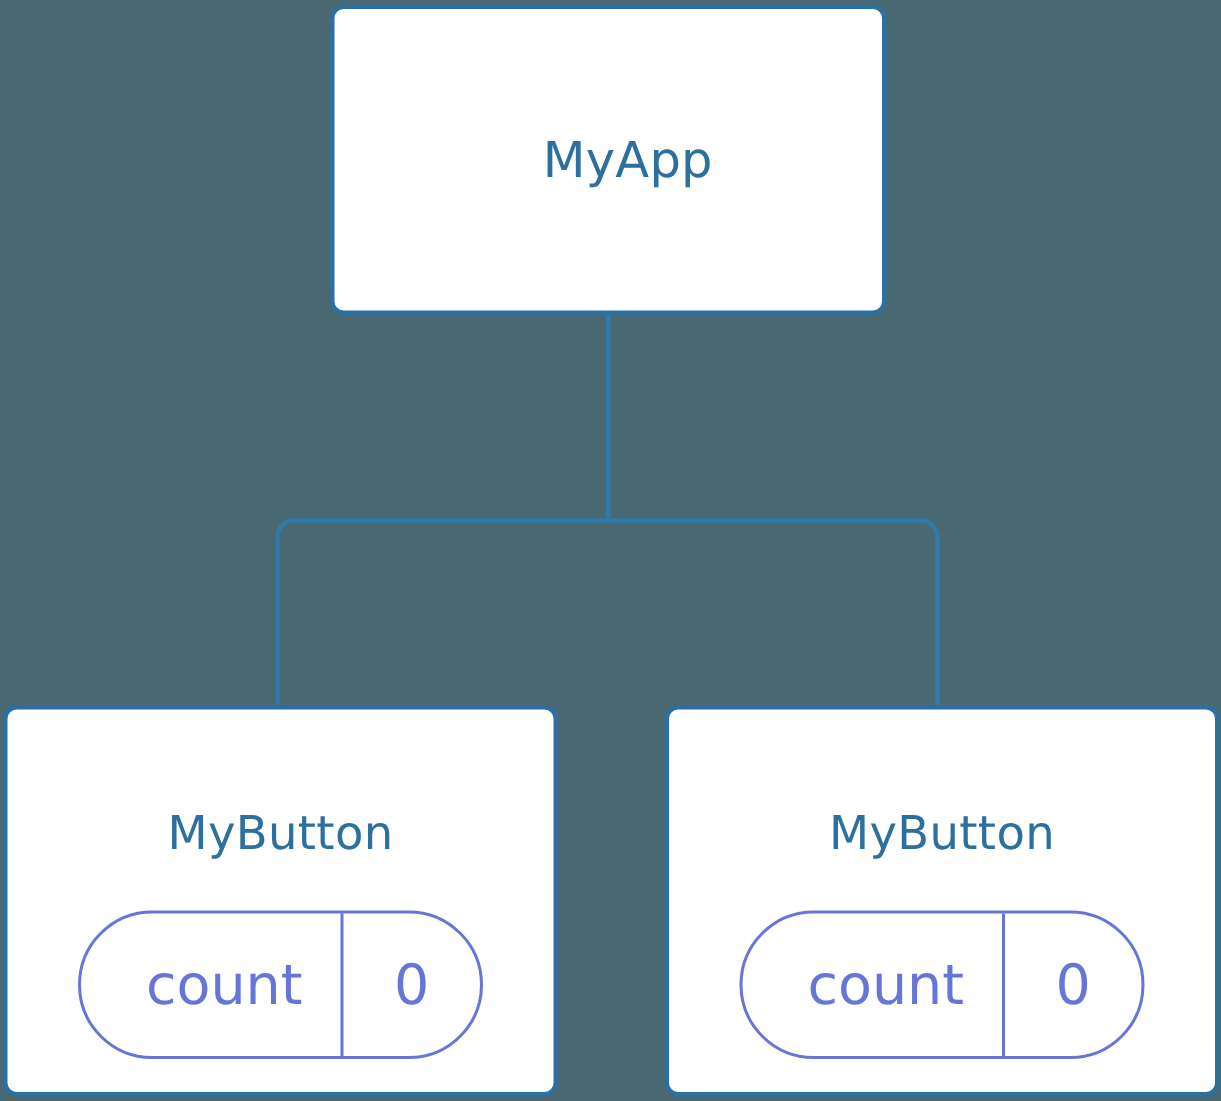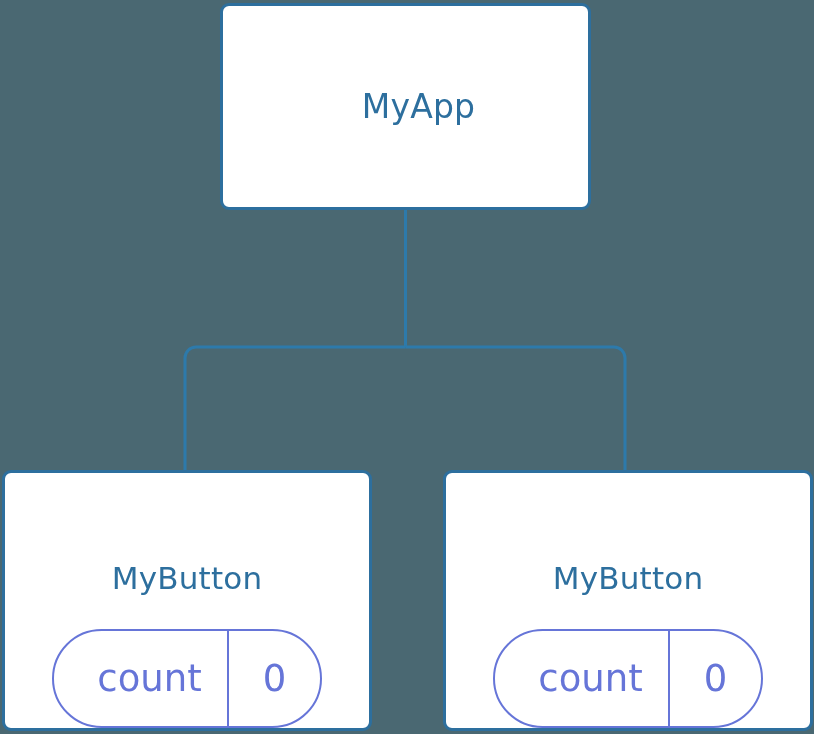--- a/index.html
+++ b/index.html
@@ -63,22 +63,21 @@
   #node-root .node-title {
     font-size: 33px;
     line-height: 33px;
   }
 
   
   .node-child {
     top: 470px;
     width: 370px;
     height: 261px;
-    padding-top: 44px;
-    justify-content: flex-end;
+    padding-top: 68px;
   }
   #node-child-0 { left: 2px; }
   #node-child-1 { left: 443px; }
 
   .node-child .node-title {
     font-size: 31px;
     line-height: 31px;
   }
 
   

